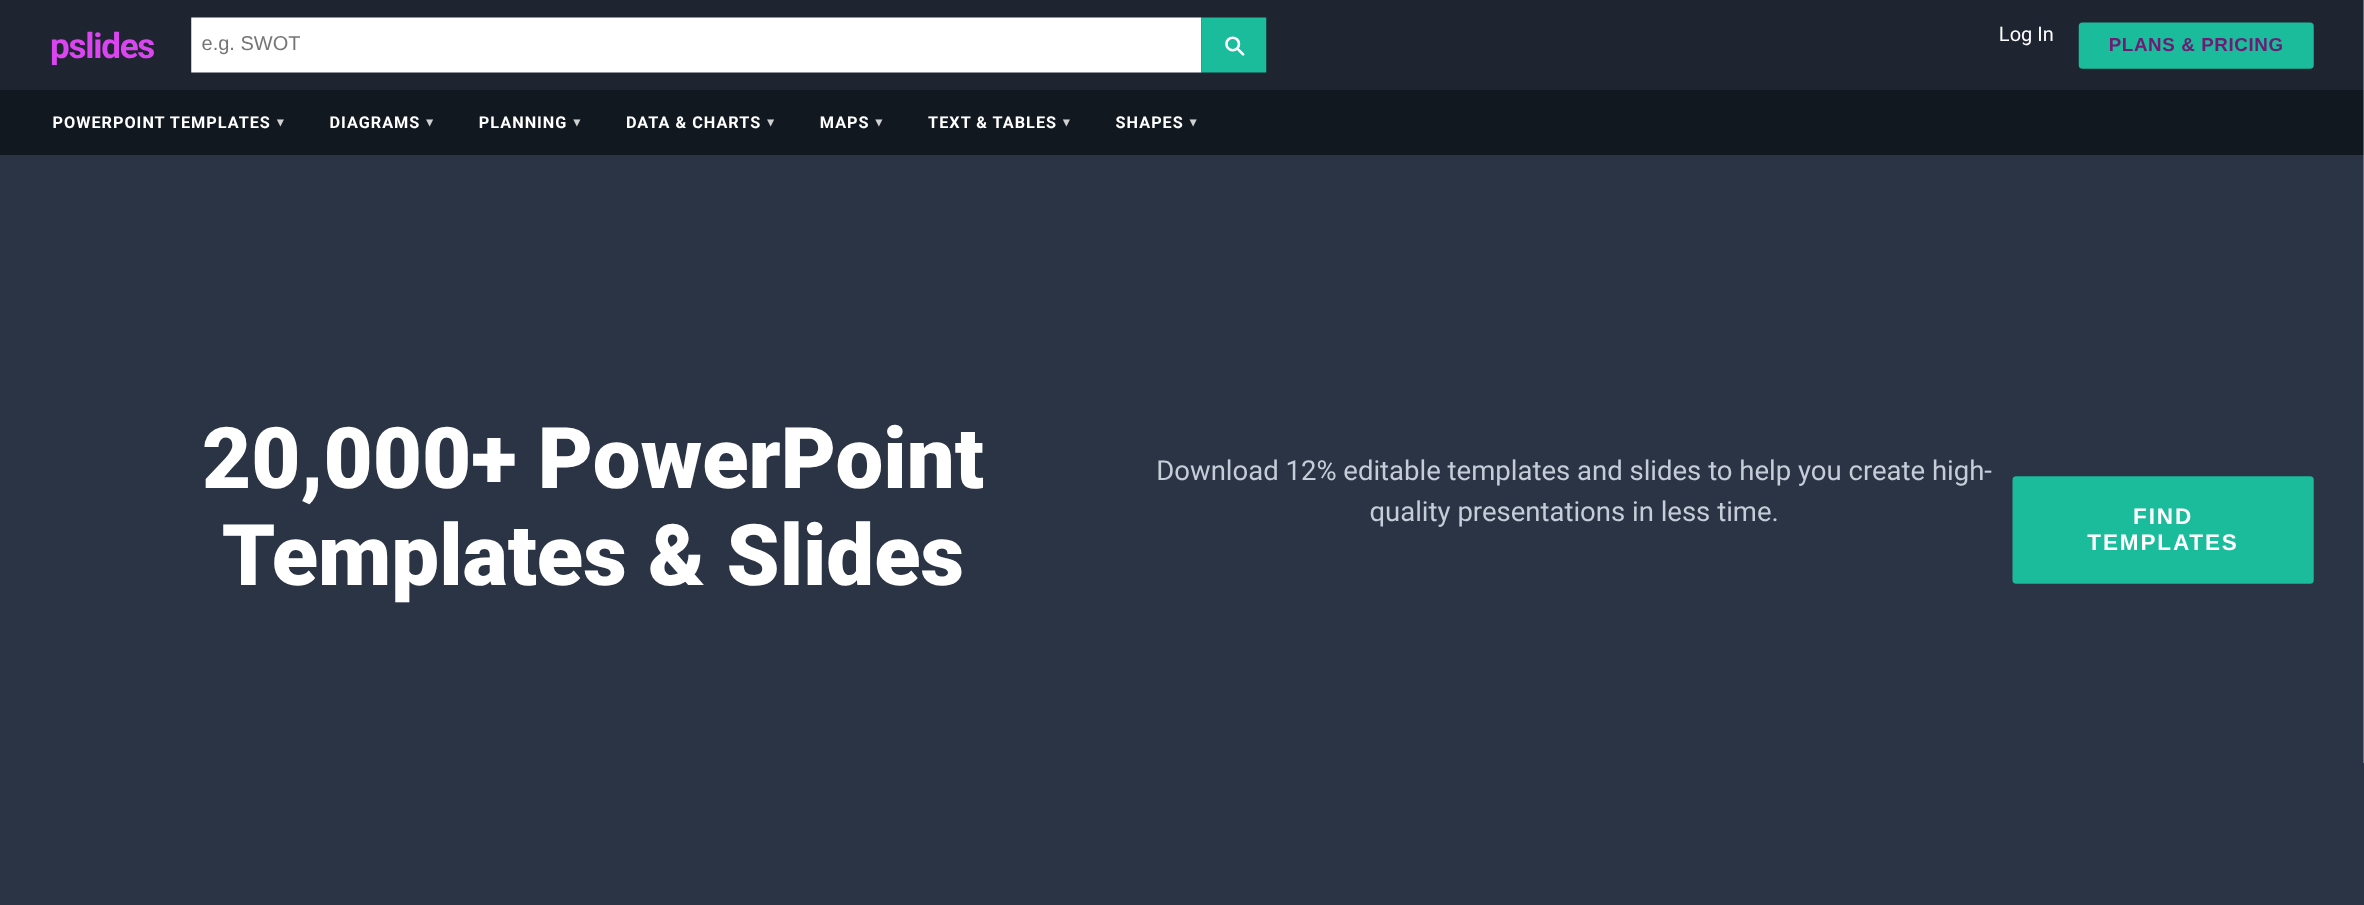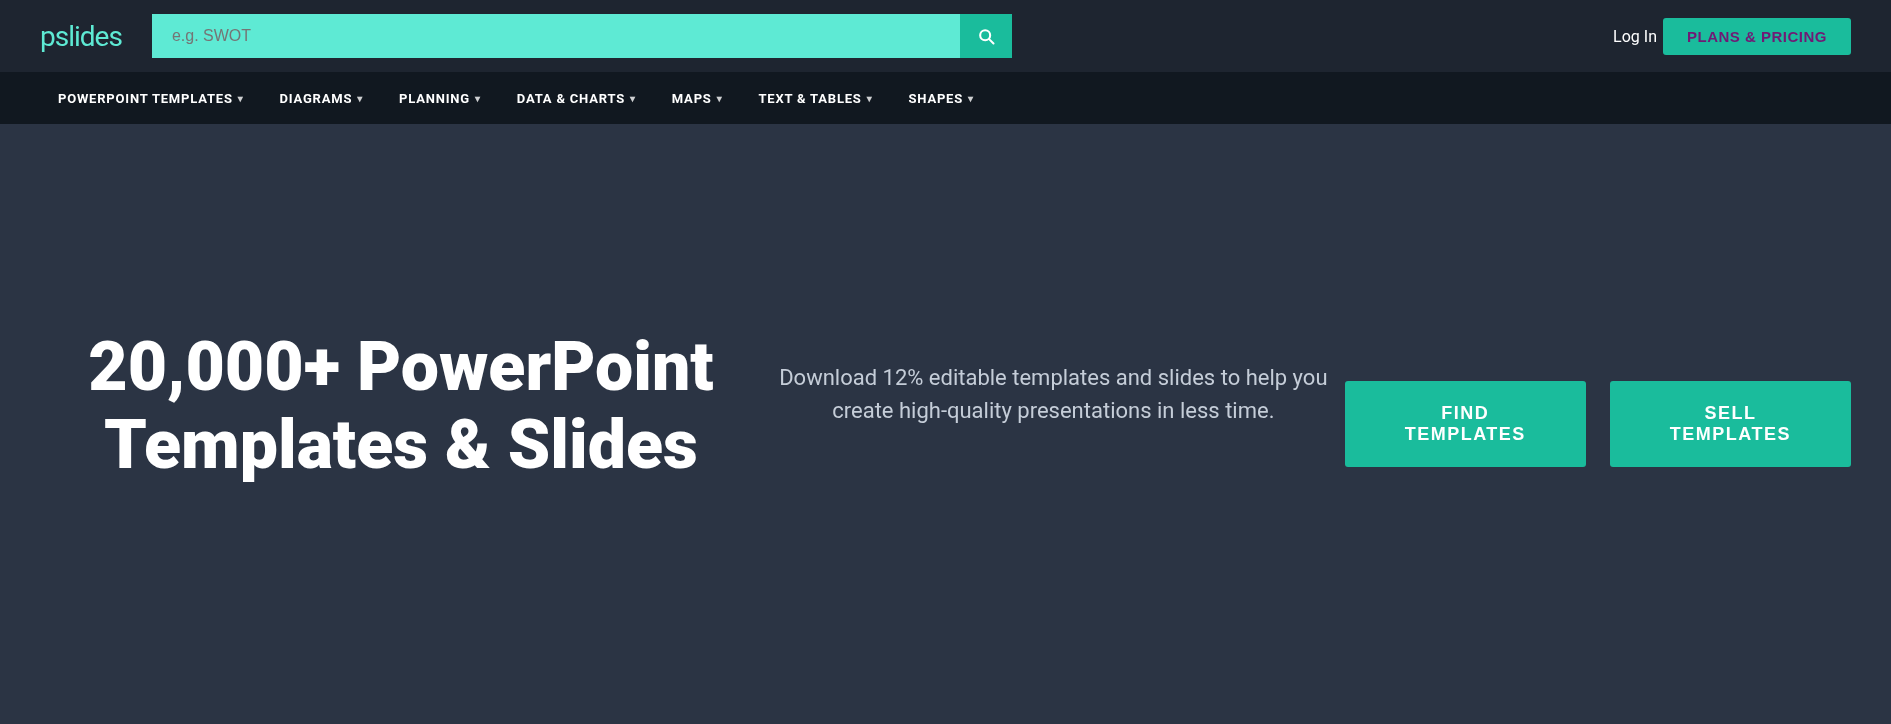--- a/index.html
+++ b/index.html
@@ -19,42 +19,42 @@
     .header {
       background-color: #1e2530;
       display: flex;
       align-items: center;
       padding: 0 40px;
       height: 72px;
       gap: 30px;
     }
 
     .logo {
-      color: #5eead4;
+      color: #d946ef;
       font-size: 28px;
-      font-weight: 400;
+      font-weight: 700;
       letter-spacing: -1px;
       white-space: nowrap;
     }
 
     .search-container {
       flex: 1;
       max-width: 860px;
       display: flex;
       height: 44px;
     }
 
     .search-input {
       flex: 1;
       border: none;
       outline: none;
-      padding: 0 20px;
+      padding: 0 8px;
       font-size: 16px;
       color: #555;
-      background: #5eead4;
+      background: #ffffff;
       border-radius: 0;
     }
 
     .search-button {
       background-color: #1abc9c;
       border: none;
       width: 52px;
       cursor: pointer;
       display: flex;
       align-items: center;
@@ -62,22 +62,22 @@
     }
 
     .search-icon-svg {
       width: 20px;
       height: 20px;
       fill: white;
     }
 
     .header-right {
       display: flex;
-      align-items: center;
-      gap: 6px;
+      align-items: flex-start;
+      gap: 20px;
       margin-left: auto;
     }
 
     .login-link {
       color: #ffffff;
       text-decoration: none;
       font-size: 16px;
       white-space: nowrap;
     }
 
@@ -92,21 +92,21 @@
       border-radius: 3px;
       white-space: nowrap;
       letter-spacing: 0.5px;
     }
 
     
     .nav-bar {
       background-color: #111820;
       display: flex;
       align-items: center;
-      padding: 0 40px;
+      padding: 0 24px;
       height: 52px;
     }
 
     .nav-item {
       color: #ffffff;
       font-size: 13px;
       font-weight: 700;
       letter-spacing: 0.8px;
       text-transform: uppercase;
       padding: 0 18px;
@@ -235,15 +235,14 @@
     <span>SHAPES</span>
     <span class="chevron">▾</span>
   </div>
 </nav>
 
 <section class="hero">
   <h1 class="hero-title">20,000+ PowerPoint Templates &amp; Slides</h1>
   <p class="hero-subtitle">Download 12% editable templates and slides to help you create high-quality presentations in less time.</p>
   <div class="hero-buttons">
     <button class="btn-find">FIND TEMPLATES</button>
-    <button class="btn-sell">SELL TEMPLATES</button>
   </div>
 </section>
 
 </body></html>

